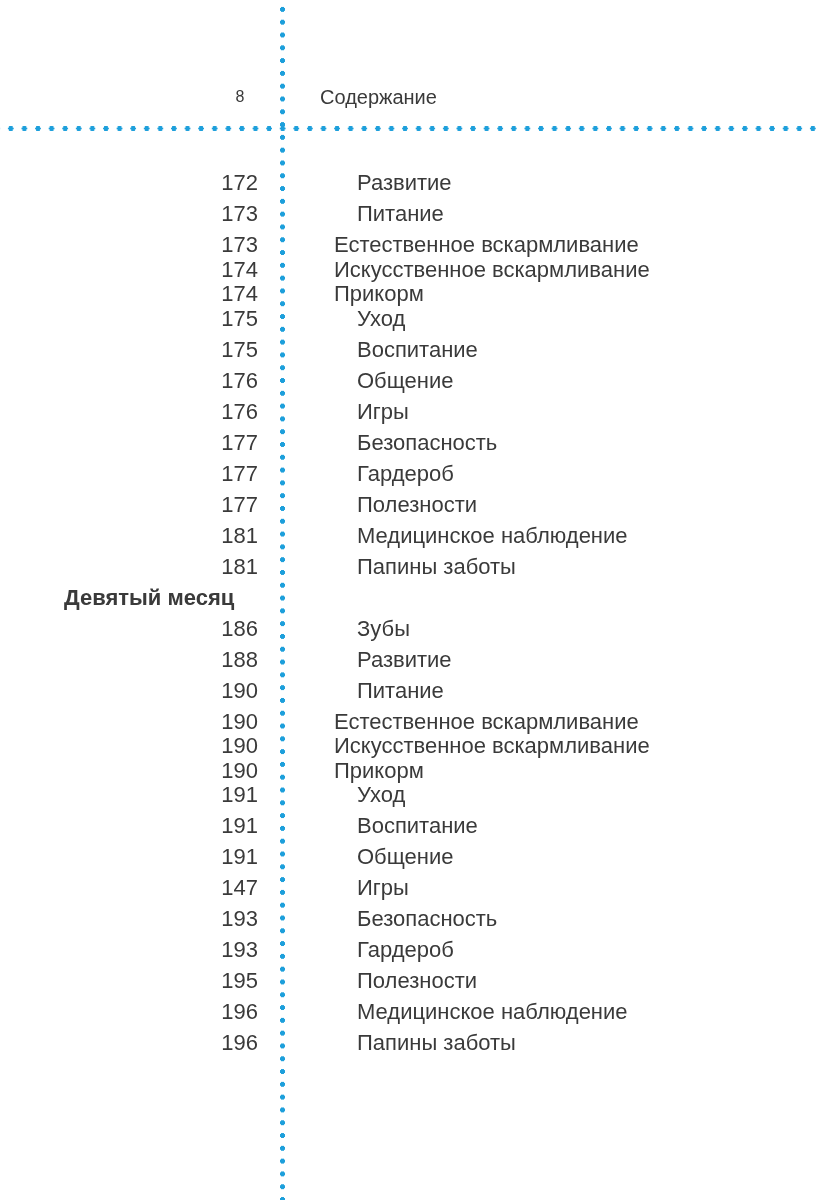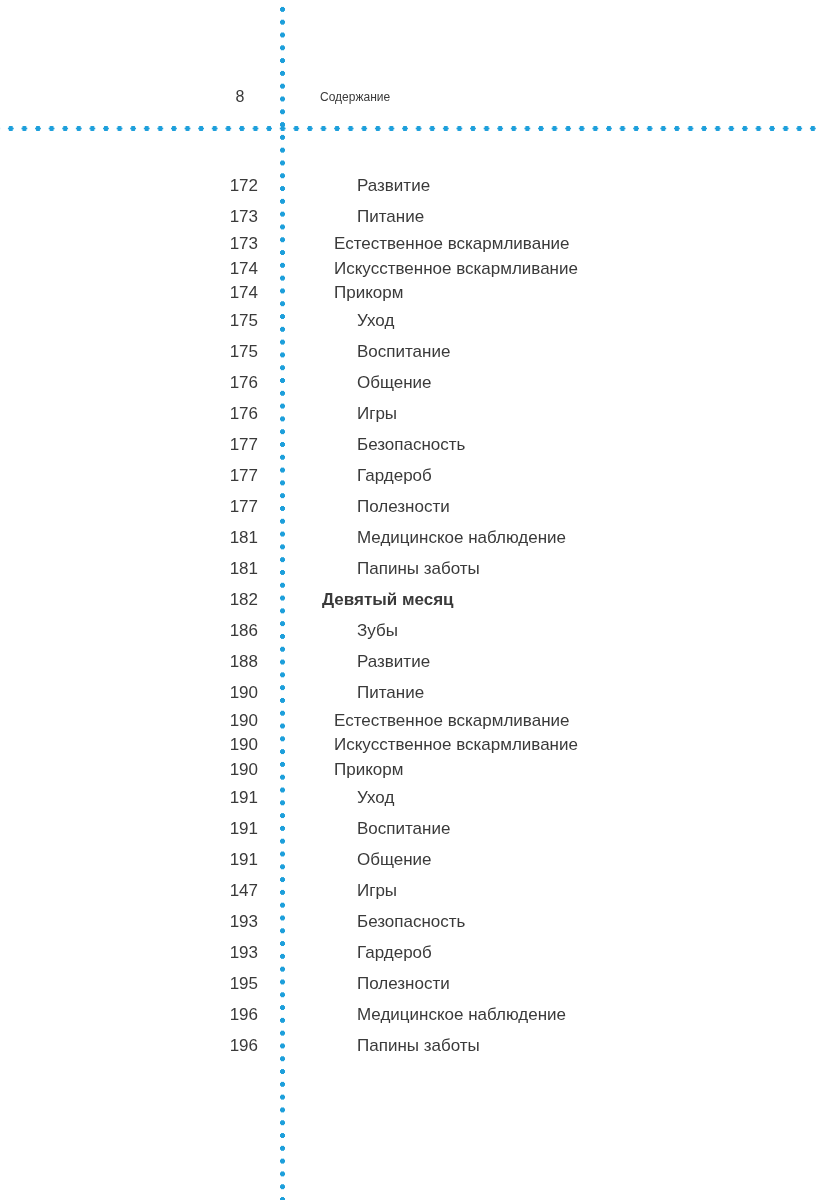--- a/index.html
+++ b/index.html
@@ -41,34 +41,33 @@
     position:absolute;
     top:88px;left:210px;
     width:60px;
     text-align:center;
     font-size:16px;
     line-height:18px;
   }
   .running-title{
     position:absolute;
     top:88px;left:320px;
-    font-size:12px;
+    font-size:20px;
     line-height:18px;
   }
   
   .toc{
     position:absolute;
     top:170px;left:0;
     width:817px;
   }
   .row{
     display:flex;
-    align-items:center;
     height:31px;
-    font-size:17px;
+    font-size:22px;
   }
   .row.lvl3{height:24.5px;}
   .num{
     width:258px;
     text-align:right;
     flex:0 0 258px;
   }
   .title{flex:1;}
   .lvl1 .title{padding-left:64px;font-weight:bold;}
   .lvl2 .title{padding-left:99px;}
@@ -135,21 +134,20 @@
     </div>
     <div class="row lvl2">
       <div class="num">181</div>
       <div class="title">Медицинское наблюдение</div>
     </div>
     <div class="row lvl2">
       <div class="num">181</div>
       <div class="title">Папины заботы</div>
     </div>
     <div class="row lvl1">
-      <div class="num">182</div>
       <div class="title">Девятый месяц</div>
     </div>
     <div class="row lvl2">
       <div class="num">186</div>
       <div class="title">Зубы</div>
     </div>
     <div class="row lvl2">
       <div class="num">188</div>
       <div class="title">Развитие</div>
     </div>

